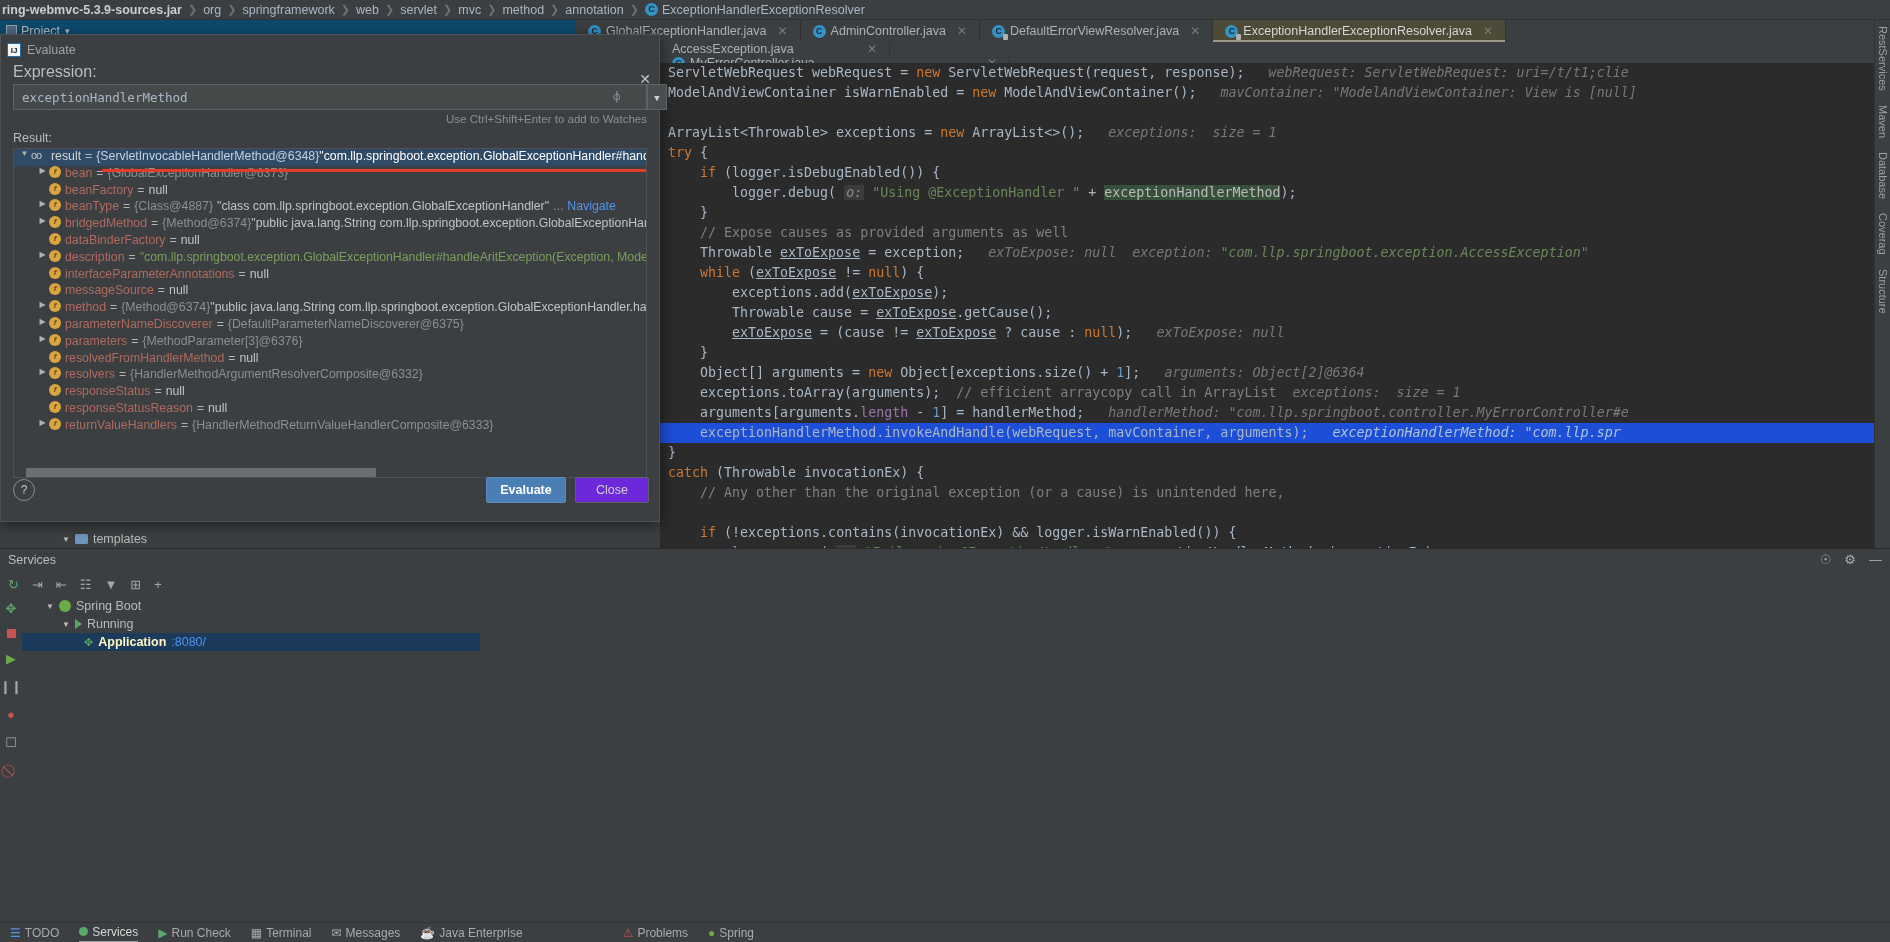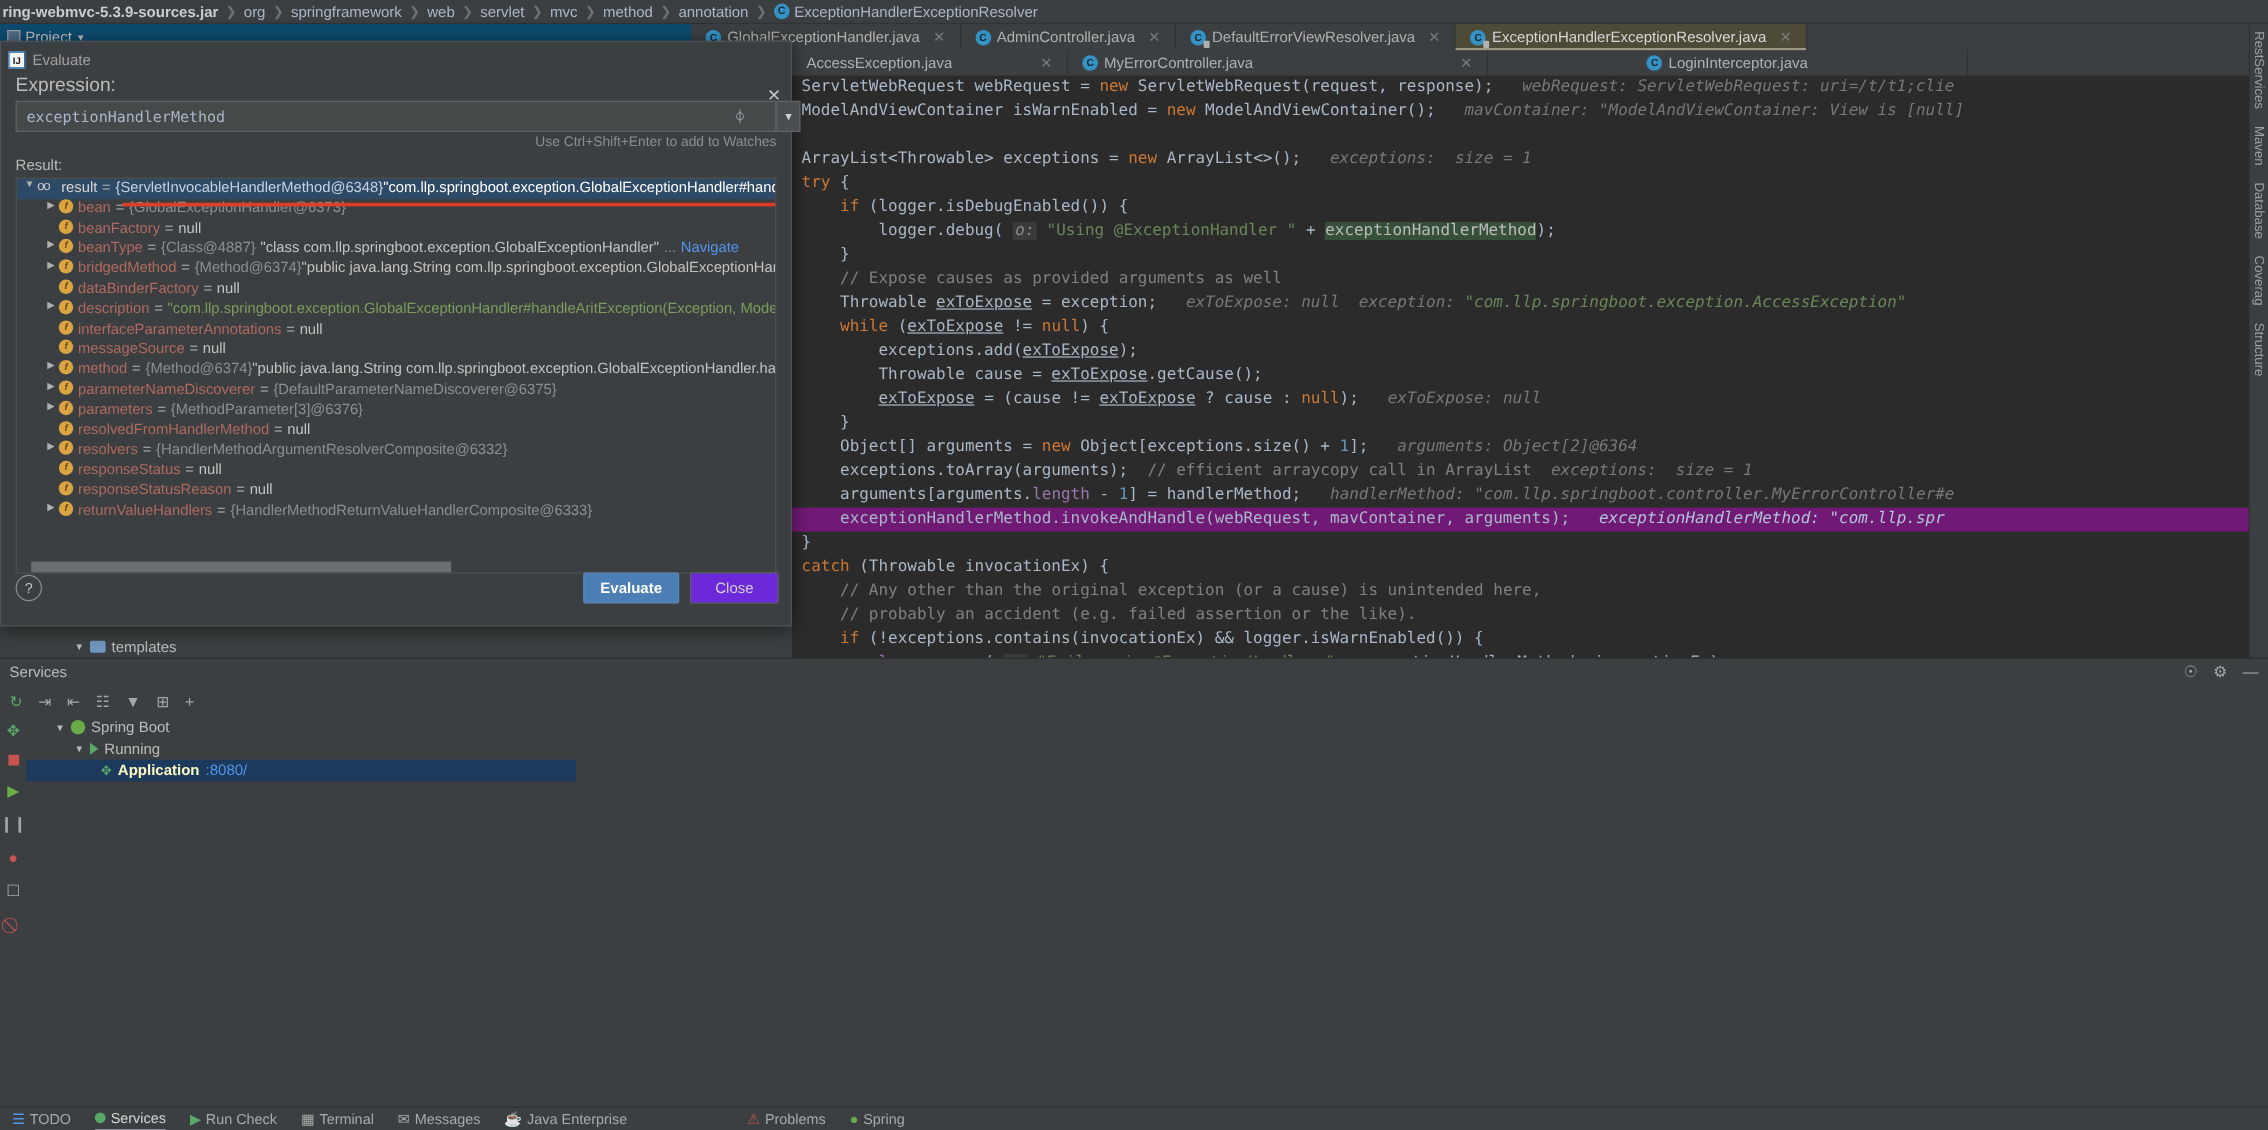--- a/index.html
+++ b/index.html
@@ -35,21 +35,21 @@
     position:absolute; left:0; top:20px; width:660px; height:22px;
     background:#0c4a6e; display:flex; align-items:center; padding:0 6px;
     border-bottom:1px solid #323232;
   }
   #project-bar .pj-label { color:#bbbbbb; font-size:12.5px; margin-left:4px;}
   .mini-sq { width:11px;height:11px;border:1.5px solid #9aa0a6;background:#4e6a84; display:inline-block;}
   .tbtn { margin-left:10px; color:#9aa0a6; font-size:13px; cursor:default; }
 
   
   #tabrow1 { position:absolute; left:576px; top:20px; width:1314px; height:22px; background:#3c3f41; display:flex; }
-  #tabrow2 { position:absolute; left:660px; top:42px; width:1230px; height:21px; background:#3c3f41; display:flex; }
+  #tabrow2 { position:absolute; left:660px; top:42px; width:1230px; height:21px; background:#3c3f41; display:flex;flex-direction:column; }
   .tab {
     display:flex; align-items:center; gap:5px;
     padding:0 12px; height:100%; font-size:12.5px; color:#b0b0b0;
     border-right:1px solid #323232; white-space:nowrap; position:relative;
   }
   .tab.active { background:#4e4a38; color:#d6d6d6; }
   .tab.active::after { content:""; position:absolute; left:0; right:0; bottom:0; height:2px; background:#9a9a86; }
   .tab .x { color:#7a7a7a; font-size:12px; margin-left:6px; }
   .tab-icon { width:13px;height:13px;border-radius:50%;background:#3592c4;color:#14222b;font-size:8.5px;font-weight:bold;text-align:center;line-height:13px; position:relative;}
   .tab-icon .lockdot{position:absolute; right:-3px; bottom:-2px; width:5px;height:6px;background:#b0b0b0;border-radius:1px;}
@@ -130,21 +130,21 @@
   .pt-row { height:18px; display:flex; align-items:center; white-space:nowrap; font-size:12.5px; color:#bbb; }
   .folder { width:13px;height:10px;background:#6f97bd; border-radius:1.5px; margin-right:5px;}
 
   
   #editor {
     position:absolute; left:660px; top:63px; width:1230px; height:487px;
     background:#2b2b2b; overflow:hidden;
     font-family:"DejaVu Sans Mono", monospace; font-size:13.3px; line-height:20px;
   }
   .cl { white-space:pre; height:20px; padding-left:8px; }
-  .cl.hl { background:#701a75; }
+  .cl.hl { background:#1d4ed8; }
   .kw { color:#cc7832; }
   .str { color:#6a8759; }
   .cmt { color:#808080; }
   .num { color:#6897bb; }
   .fld { color:#9876aa; }
   .pl { color:#a9b7c6; }
   .hint { color:#787878; font-style:italic; }
   .hintv { color:#6a8759; font-style:italic; }
   .ul { text-decoration:underline; }
   .paramchip { background:#3b3b3b; color:#8c8c8c; font-style:italic; padding:0 2px;}
@@ -296,21 +296,21 @@
     <div class="cl"><span class="pl">        Throwable cause = </span><span class="pl ul">exToExpose</span><span class="pl">.getCause();</span></div>
     <div class="cl"><span class="pl">        </span><span class="pl ul">exToExpose</span><span class="pl"> = (cause != </span><span class="pl ul">exToExpose</span><span class="pl"> ? cause : </span><span class="kw">null</span><span class="pl">);</span><span class="hint">   exToExpose: null</span></div>
     <div class="cl"><span class="pl">    }</span></div>
     <div class="cl"><span class="pl">    Object[] arguments = </span><span class="kw">new</span><span class="pl"> Object[exceptions.size() + </span><span class="num">1</span><span class="pl">];</span><span class="hint">   arguments: Object[2]@6364</span></div>
     <div class="cl"><span class="pl">    exceptions.toArray(arguments);</span><span class="cmt">  // efficient arraycopy call in ArrayList</span><span class="hint">  exceptions:  size = 1</span></div>
     <div class="cl"><span class="pl">    arguments[arguments.</span><span class="fld">length</span><span class="pl"> - </span><span class="num">1</span><span class="pl">] = handlerMethod;</span><span class="hint">   handlerMethod: "com.llp.springboot.controller.MyErrorController#e</span></div>
     <div class="cl hl"><span class="pl">    exceptionHandlerMethod.invokeAndHandle(webRequest, mavContainer, arguments);</span><span class="hint" style="color:#b0c4d8">   exceptionHandlerMethod: "com.llp.spr</span></div>
     <div class="cl"><span class="pl">}</span></div>
     <div class="cl"><span class="kw">catch</span><span class="pl"> (Throwable invocationEx) {</span></div>
     <div class="cl"><span class="pl">    </span><span class="cmt">// Any other than the original exception (or a cause) is unintended here,</span></div>
-    <div class="cl"><span class="pl">    </span><span class="cmt">// probably an accident (e.g. failed assertion or the like).</span></div>
+    <div class="cl"><span class="pl">    </span></div>
     <div class="cl"><span class="pl">    </span><span class="kw">if</span><span class="pl"> (!exceptions.contains(invocationEx) &amp;&amp; logger.isWarnEnabled()) {</span></div>
     <div class="cl"><span class="pl">        </span><span class="fld">logger</span><span class="pl">.warn( </span><span class="paramchip">o:</span><span class="str"> "Failure in @ExceptionHandler "</span><span class="pl"> + exceptionHandlerMethod, invocationEx);</span></div>
     <div id="ed-vscroll">
         <div id="ed-vthumb"></div>
       </div>
   </div>
 
   <div id="right-rail">
     <span class="vlabel">RestServices</span>
     <span class="vlabel">Maven</span>

